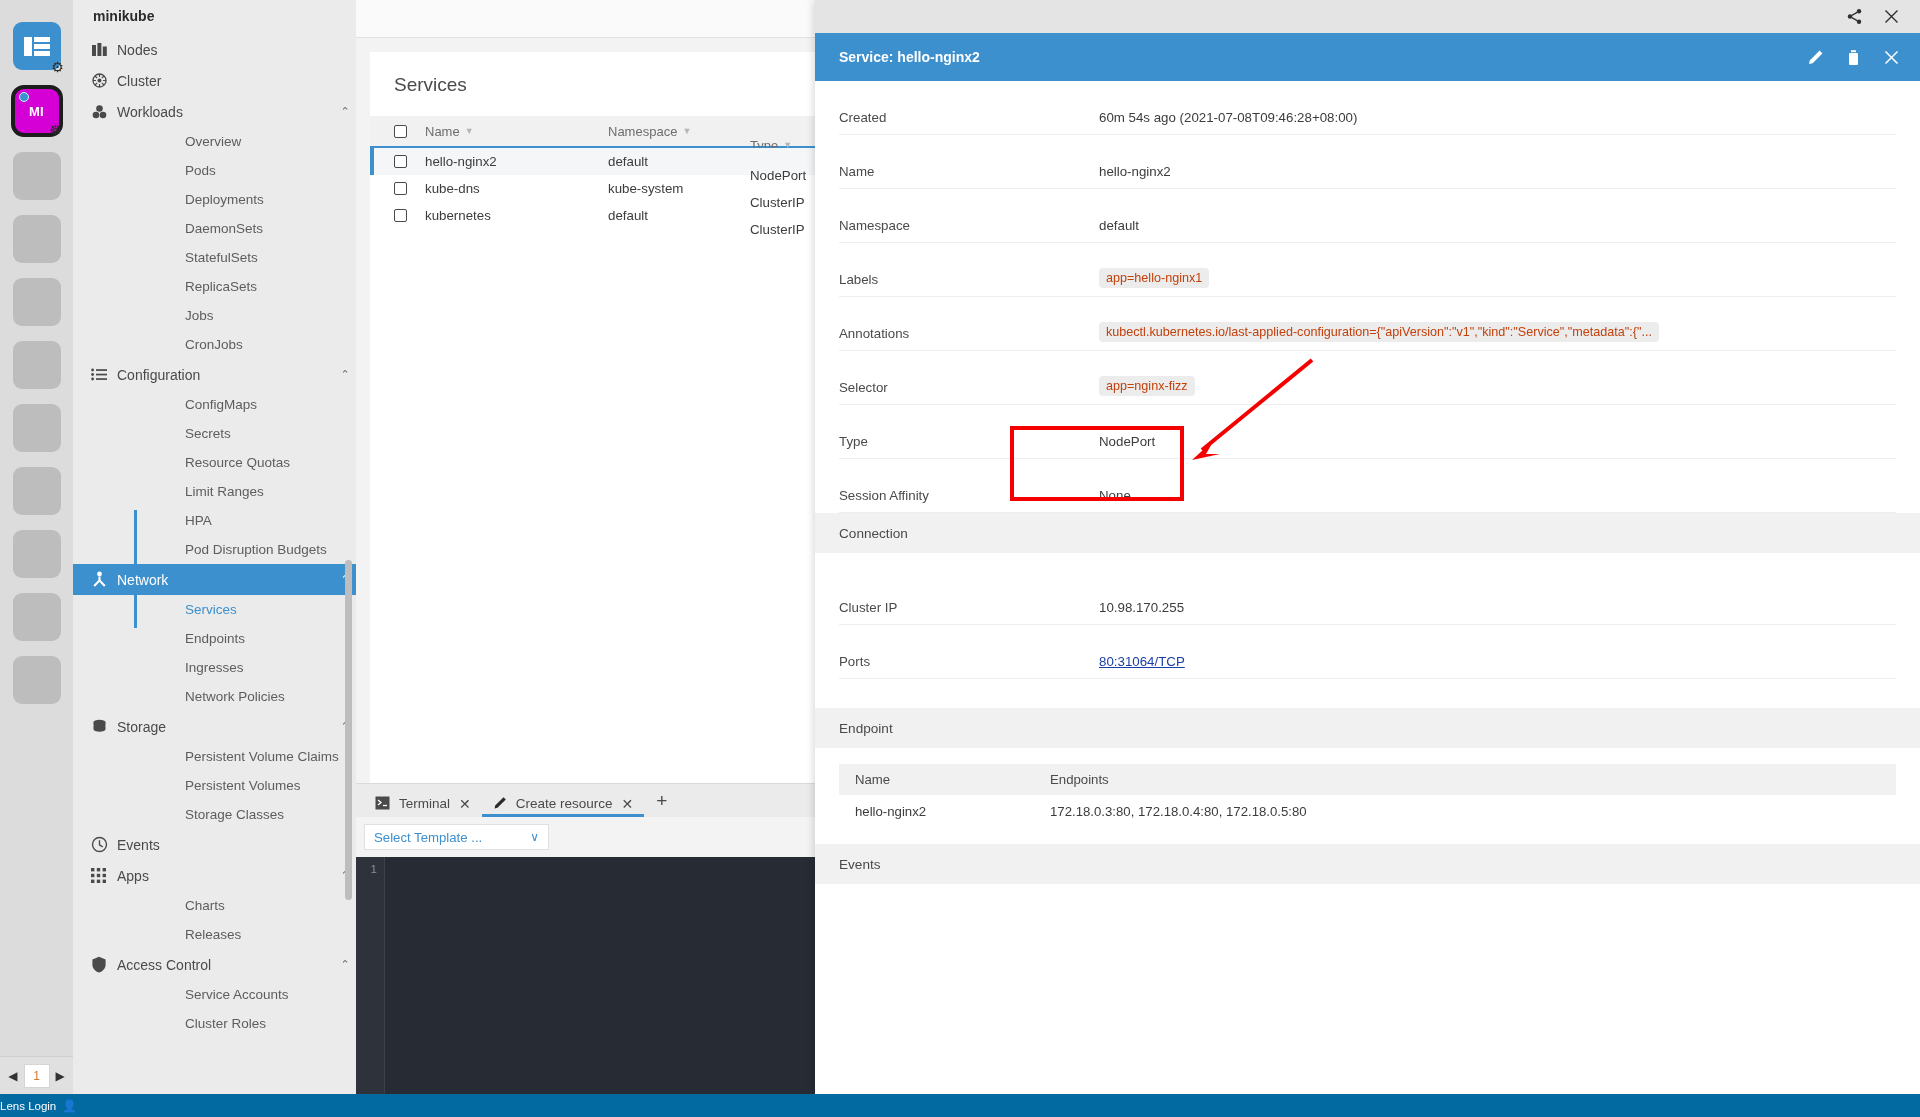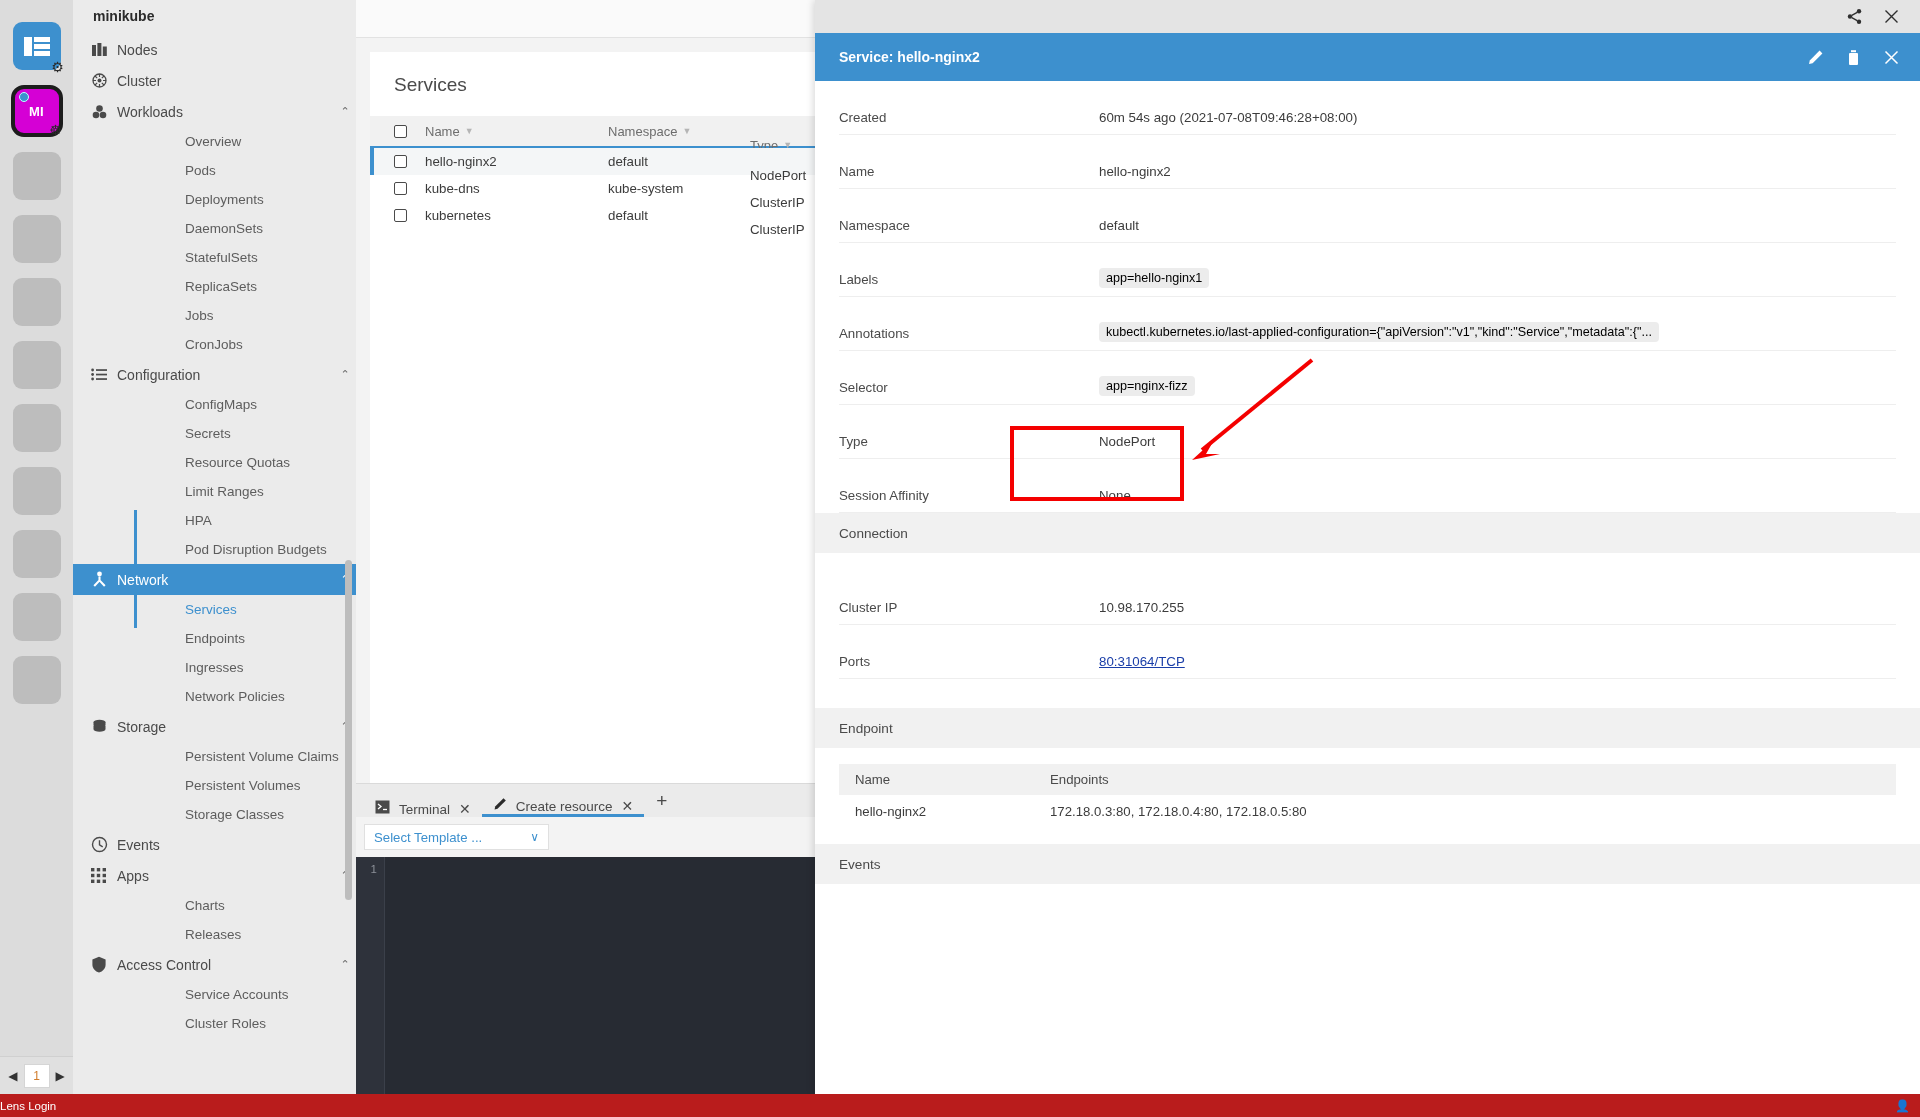--- a/index.html
+++ b/index.html
@@ -117,21 +117,21 @@
   .col-type { width: 105px; margin-top: 28px; }
   .col-cip  { width: 150px; }
   .sortcaret { color:#b5b5b5; font-size:9px; margin-left:5px; vertical-align: 2px;}
 
   
   .dock { height: 311px; flex:0 0 311px; display:flex; flex-direction:column; background:#f3f3f3; }
   .dock-tabs {
     height: 34px; background:#ebebeb; display:flex; align-items:stretch;
     border-top: 1px solid #dadada; padding-left: 8px;
   }
-  .dock-tab { display:flex; align-items:flex-end; gap:9px; padding: 0 11px; font-size:13.5px; color:#4a4a4a; cursor:pointer; position:relative;}
+  .dock-tab { display:flex; align-items:flex-start; gap:9px; padding: 12px 11px; font-size:13.5px; color:#4a4a4a; cursor:pointer; position:relative;}
   .dock-tab.active { border-bottom: 3px solid #3d90ce; }
   .dock-tab .x { font-size: 14px; color:#4a4a4a; }
   .dock-plus { display:flex; align-items:center; padding: 0 12px; font-size:19px; color:#4a4a4a; cursor:pointer;}
   .dock-toolbar { height: 40px; background:#f3f3f3; display:flex; align-items:center; padding-left:8px; }
   .select-template {
     width: 185px; height: 26px; background:#fff; border:1px solid #e0e0e0;
     display:flex; align-items:center; padding: 0 9px; font-size:13.2px; color:#3d90ce; cursor:pointer;
   }
   .select-template .caret { margin-left:auto; font-size:12px; }
   .editor { flex:1; background:#272b33; display:flex; }
@@ -164,21 +164,21 @@
   .drawer-body { flex:1; overflow:hidden; position:relative; }
 
   .kv-list { padding: 0 24px; }
   .kv {
     display:flex; align-items:center; min-height: 34px; padding: 4px 0;
     border-bottom: 1px solid #eeeeee; font-size: 13.3px; margin-top: 20px;
   }
   .kv .k { width: 260px; flex:0 0 260px; color:#4a4a4a; }
   .kv .v { color:#3c3c3c; flex:1; min-width:0; }
   .chip {
-    display:inline-block; background:#ececec; color:#000000;
+    display:inline-block; background:#ececec; color:#c2410c;
     padding: 3px 7px; border-radius: 4px; font-size: 12.6px;
     max-width: 100%; overflow:hidden; text-overflow: ellipsis; white-space:nowrap;
   }
   .section-band {
     background:#f1f1f1; height: 40px; display:flex; align-items:center;
     padding-left: 24px; font-size: 13.6px; color:#4a4a4a;
   }
   .spacer-sm { height: 18px; }
   .link { color:#1a3ea8; text-decoration: underline; cursor:pointer; font-size:13.3px; }
 
@@ -193,22 +193,22 @@
 
   
   .hl-box {
     position:absolute; border: 4px solid #f40000; pointer-events:none;
     left: 1010px; top: 426px; width: 174px; height: 75px;
   }
   .hl-arrow { position:absolute; left: 1180px; top: 354px; width: 140px; height: 110px; pointer-events:none; }
 
   
   .statusbar {
-    height: 23px; flex:0 0 23px; background:#b91c1c; color:#fff;
-    display:flex; align-items:center; justify-content:space-between;
+    height: 23px; flex:0 0 23px; background:#0369a1; color:#fff;
+    display:flex; align-items:center; justify-content:flex-start;
     padding-right: 10px; gap:6px; font-size: 11.5px;
   }
   .statusbar .person { font-size: 12px; }
 </style>
 </head>
 <body>
 
 <div class="app">
   <div class="app-body">
 

